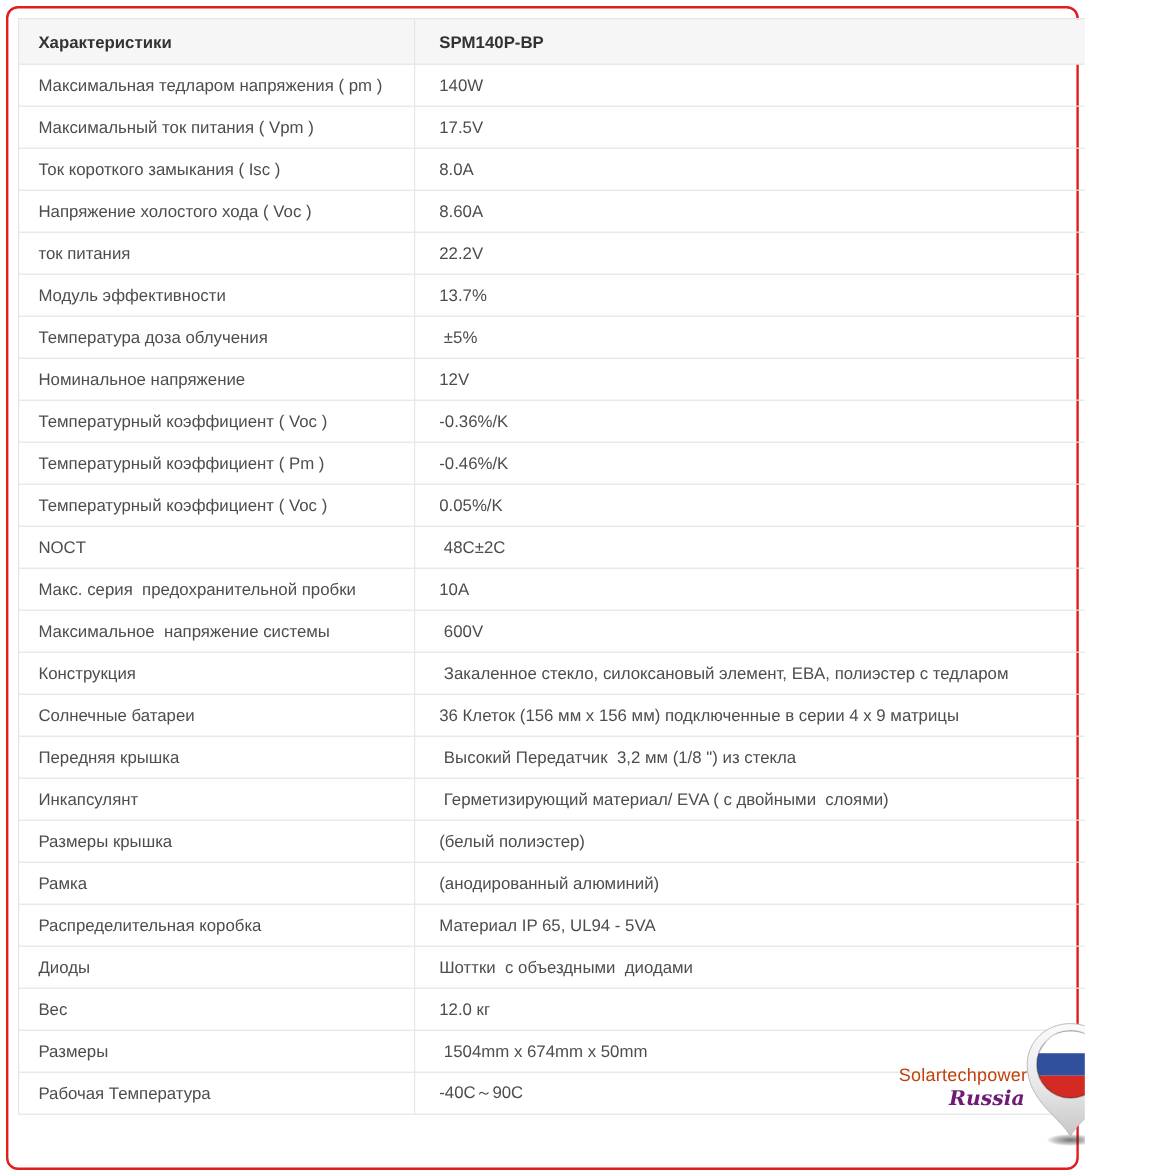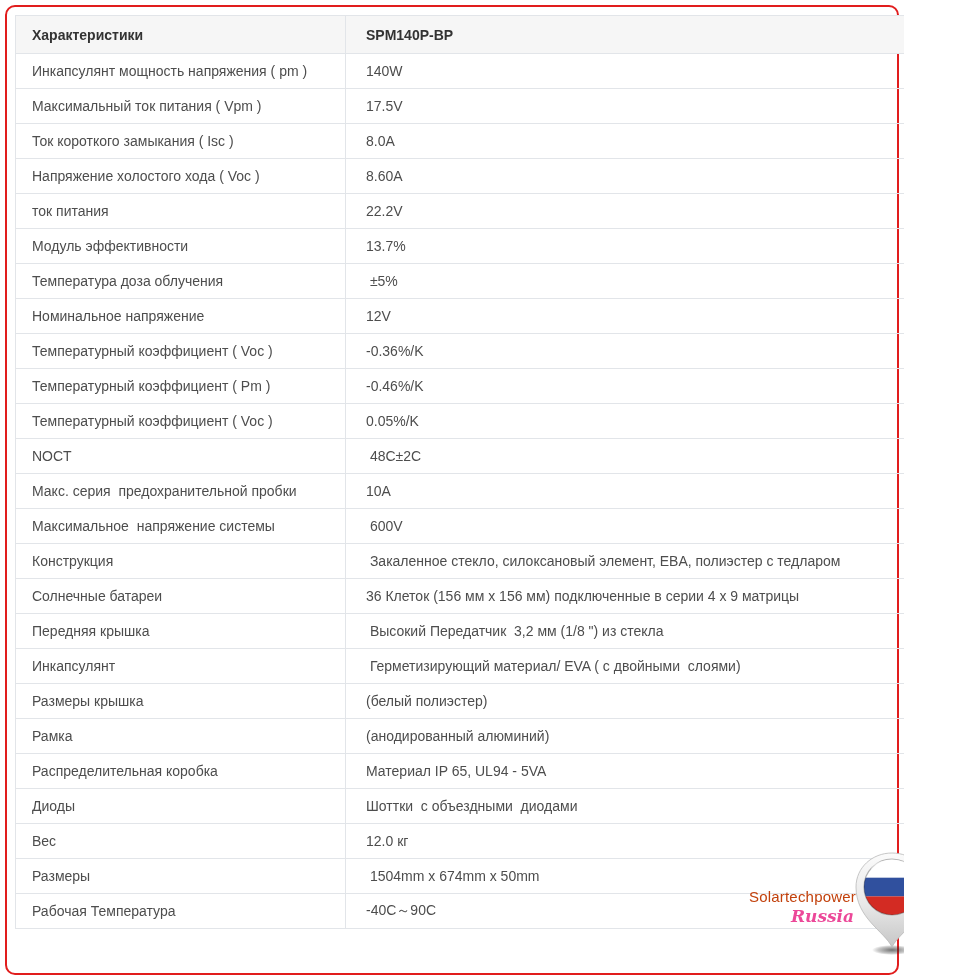--- a/index.html
+++ b/index.html
@@ -59,21 +59,21 @@
   }
   .brand {
     font-size: 15px;
     color: #c2410c;
     letter-spacing: 0.2px;
   }
   .country {
     font-size: 17px;
     font-style: italic;
     font-weight: bold;
-    color: #ec4899;
+    color: #701a75;
     margin-top: 1px;
     padding-right: 2px;
     font-family: "DejaVu Serif", cursive;
   }
   .pin-wrap {
     position: absolute;
     left: 848px;
     top: 850px;
     width: 88px;
     height: 108px;
@@ -92,21 +92,21 @@
           <col>
         </colgroup>
       <thead>
         <tr>
           <th class="head-label">Характеристики</th>
           <th class="head-value">SPM140P-BP</th>
         </tr>
       </thead>
       <tbody>
           <tr>
-            <td class="cell-label">Инкапсулянт мощность напряжения ( pm )</td>
+            <td class="cell-label">Максимальная тедларом напряжения ( pm )</td>
             <td class="cell-value">140W</td>
           </tr>
           <tr>
             <td class="cell-label">Максимальный ток питания ( Vpm )</td>
             <td class="cell-value">17.5V</td>
           </tr>
           <tr>
             <td class="cell-label">Ток короткого замыкания ( Isc )</td>
             <td class="cell-value">8.0A</td>
           </tr>

